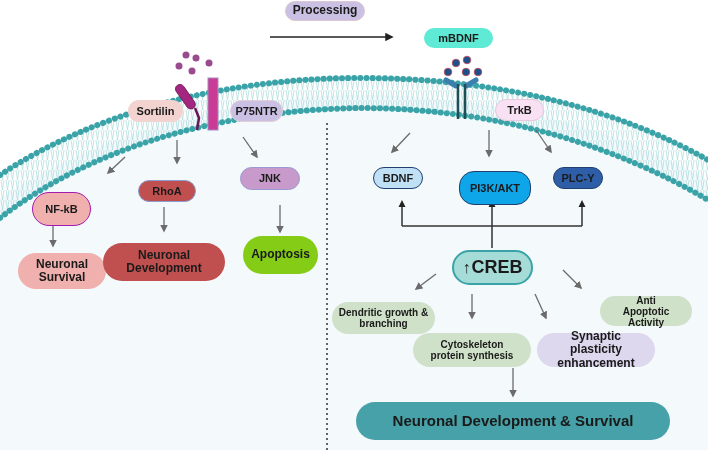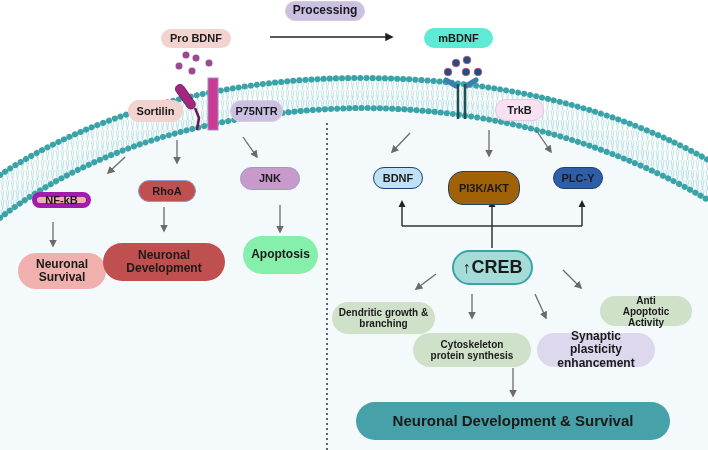--- a/index.html
+++ b/index.html
@@ -92,37 +92,36 @@
     <path d="M402,200 l-3.5,7 h7 z M582,200 l-3.5,7 h7 z M492,200 l-3.5,7 h7 z" fill="#222"></path>
 
     <line x1="436" y1="274" x2="416" y2="289" stroke="#6b6b6b" stroke-width="1.3" marker-end="url(#ah)"></line>
     <line x1="472" y1="294" x2="472" y2="318" stroke="#6b6b6b" stroke-width="1.3" marker-end="url(#ah)"></line>
     <line x1="535" y1="294" x2="546" y2="318" stroke="#6b6b6b" stroke-width="1.3" marker-end="url(#ah)"></line>
     <line x1="563" y1="270" x2="581" y2="288" stroke="#6b6b6b" stroke-width="1.3" marker-end="url(#ah)"></line>
     <line x1="513" y1="368" x2="513" y2="396" stroke="#6b6b6b" stroke-width="1.3" marker-end="url(#ah)"></line>
   </svg>
 
   <div class="pill md" style="left:285px;top:1px;width:80px;height:20px;background:#c9c0e4;border:1px solid #e0c7cd;">Processing</div>
-  <div class="pill sm" style="left:161px;top:29px;width:70px;height:19px;background:#f3d3d0;">Pro BDNF</div>
   <div class="pill sm" style="left:424px;top:28px;width:69px;height:20px;background:#5eead4;">mBDNF</div>
 
   <div class="pill sm" style="left:128px;top:100px;width:55px;height:22px;background:#f3d3d0;">Sortilin</div>
   <div class="pill sm" style="left:230px;top:100px;width:53px;height:22px;background:#c9c0e4;border:1px solid #e5cfd6;">P75NTR</div>
   <div class="pill sm" style="left:495px;top:99px;width:49px;height:22px;background:#f7e1f2;border:1px solid #e8c8dc;">TrkB</div>
 
-  <div class="pill sm" style="left:32px;top:192px;width:59px;height:16px;background:#efb0ae;border:5px solid #a21caf;">NF-kB</div>
+  <div class="pill sm" style="left:32px;top:192px;width:59px;height:34px;background:#efb0ae;border:1px solid #a21caf;">NF-kB</div>
   <div class="pill sm" style="left:138px;top:180px;width:58px;height:22px;background:#c0504f;border:1px solid #8a9cd0;">RhoA</div>
   <div class="pill sm" style="left:240px;top:167px;width:60px;height:23px;background:#c89acb;border:1px solid #9a9ad0;">JNK</div>
 
   <div class="pill md" style="left:18px;top:253px;width:88px;height:36px;background:#efb0ae;padding:0 14px;">Neuronal Survival</div>
   <div class="pill md" style="left:103px;top:243px;width:122px;height:38px;background:#c0504f;padding:0 18px;">Neuronal Development</div>
-  <div class="pill md" style="left:243px;top:236px;width:75px;height:38px;background:#86efac;">Apoptosis</div>
+  <div class="pill md" style="left:243px;top:236px;width:75px;height:38px;background:#84cc16;">Apoptosis</div>
 
   <div class="pill sm" style="left:373px;top:167px;width:50px;height:22px;background:#bfe0f5;border:1px solid #1f3f6d;">BDNF</div>
-  <div class="pill sm" style="left:448px;top:171px;width:72px;height:34px;background:#a16207;border:1px solid #1f3f6d;border-radius:15px;">PI3K/AKT</div>
+  <div class="pill sm" style="left:459px;top:171px;width:72px;height:34px;background:#0ea5e9;border:1px solid #1f3f6d;border-radius:15px;">PI3K/AKT</div>
   <div class="pill sm" style="left:553px;top:167px;width:50px;height:22px;background:#2f5ea8;border:1px solid #1f3f6d;">PLC-Y</div>
 
   <div class="pill xl" style="left:452px;top:250px;width:81px;height:35px;background:#a5dcd8;border:2px solid #3aa3a8;">
     <span style="font-size:16px;margin-right:1px;">↑</span>
     <span>CREB</span>
   </div>
 
   <div class="pill sm" style="left:332px;top:302px;width:103px;height:32px;background:#cfe1c8;font-size:10px;padding:0 6px;">Dendritic growth &amp; branching</div>
   <div class="pill sm" style="left:413px;top:333px;width:118px;height:34px;background:#cfe1c8;font-size:10px;padding:0 14px;">Cytoskeleton protein synthesis</div>
   <div class="pill sm" style="left:537px;top:333px;width:118px;height:34px;background:#ddd8ee;font-size:12px;padding:0 16px;">Synaptic plasticity enhancement</div>

